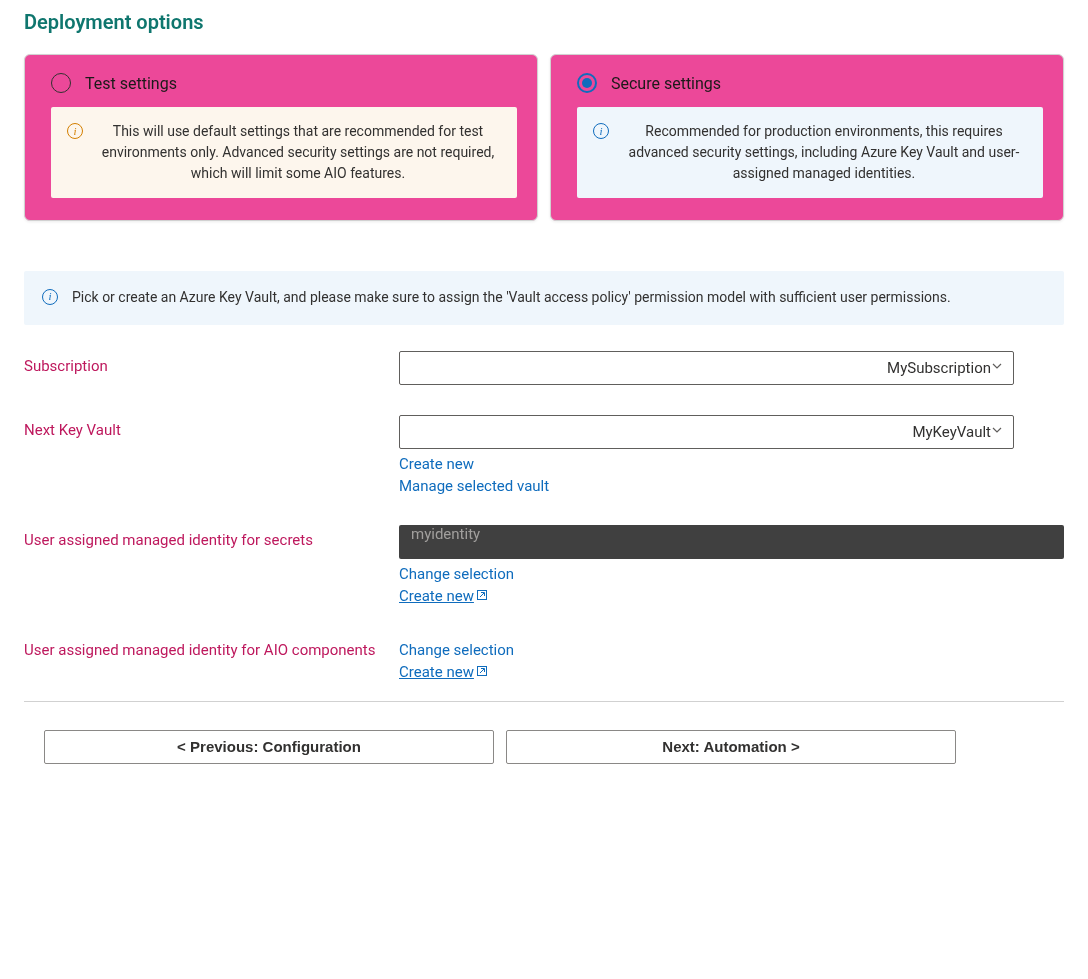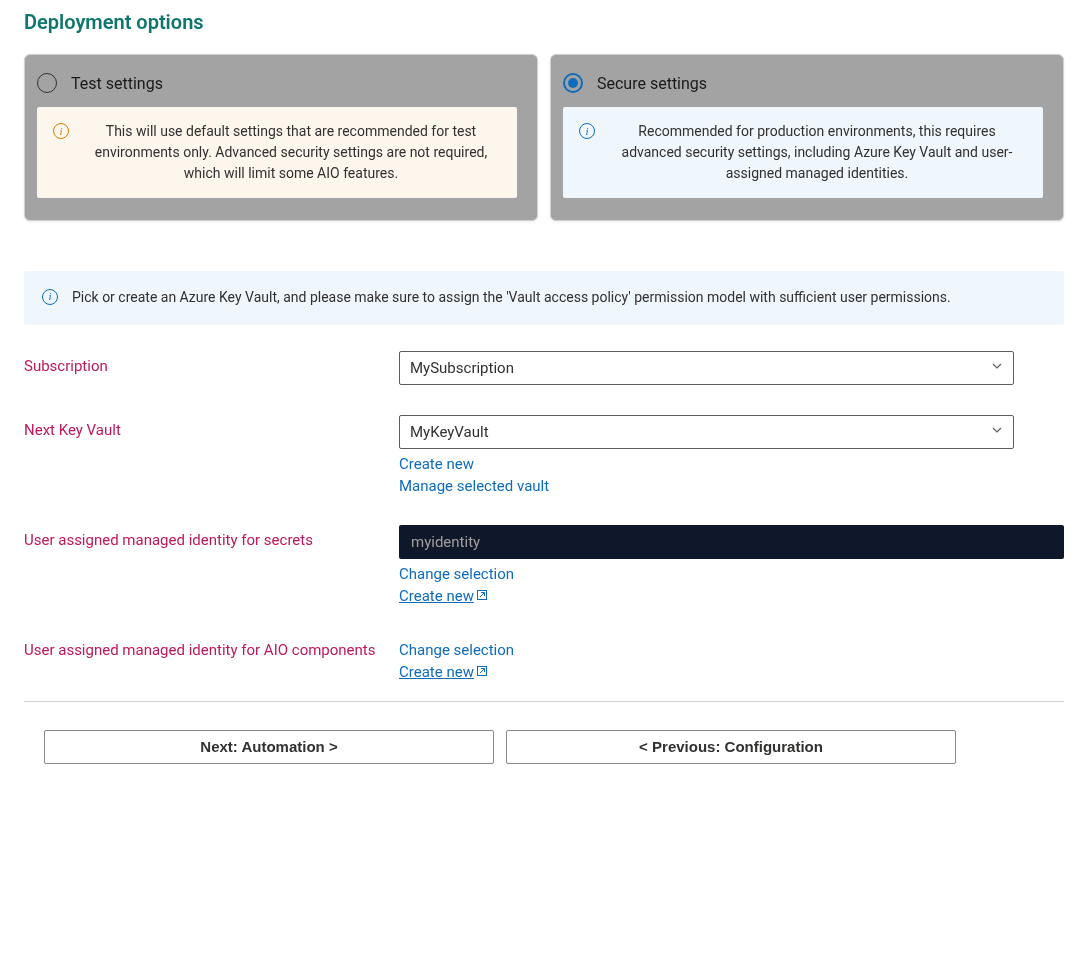--- a/index.html
+++ b/index.html
@@ -19,23 +19,23 @@
   }
   .cards {
     display: flex;
     gap: 12px;
     margin-bottom: 50px;
   }
   .card {
     flex: 1;
     border: 1px solid #d1d1d1;
     border-radius: 6px;
-    padding: 18px 20px 22px 12px;
+    padding: 18px 20px 22px 26px;
     box-shadow: 0 1px 3px rgba(0,0,0,0.08);
-    background: #a3a3a3;
+    background: #ec4899;
   }
   .card-header {
     display: flex;
     align-items: center;
     gap: 14px;
     margin-bottom: 14px;
   }
   .radio {
     width: 20px;
     height: 20px;
@@ -118,37 +118,37 @@
   }
   .select {
     width: 615px;
     max-width: 100%;
     height: 34px;
     border: 1px solid #605e5c;
     border-radius: 2px;
     padding: 0 10px;
     display: flex;
     align-items: center;
-    justify-content: space-between;
+    justify-content: flex-end;
     background: #fff;
     cursor: pointer;
     font-size: 15px;
   }
   .select .chev {
     font-size: 13px;
     color: #605e5c;
   }
   .readonly-field {
     width: 100%;
     height: 34px;
-    background: #0f172a;
+    background: #404040;
     border-radius: 2px;
     padding: 0 12px;
     display: flex;
-    align-items: center;
+    align-items: flex-start;
     color: #a19f9d;
     font-size: 15px;
   }
   .link-stack {
     margin-top: 6px;
     display: flex;
     flex-direction: column;
     gap: 4px;
   }
   .link {
@@ -285,16 +285,16 @@
               </svg>
           </span>
         </a>
       </div>
     </div>
   </div>
 
   <hr class="divider">
 
   <div class="nav-buttons">
+    <button class="nav-btn">&lt; Previous: Configuration</button>
     <button class="nav-btn">Next: Automation &gt;</button>
-    <button class="nav-btn">&lt; Previous: Configuration</button>
   </div>
 </div>
 
 </body></html>

